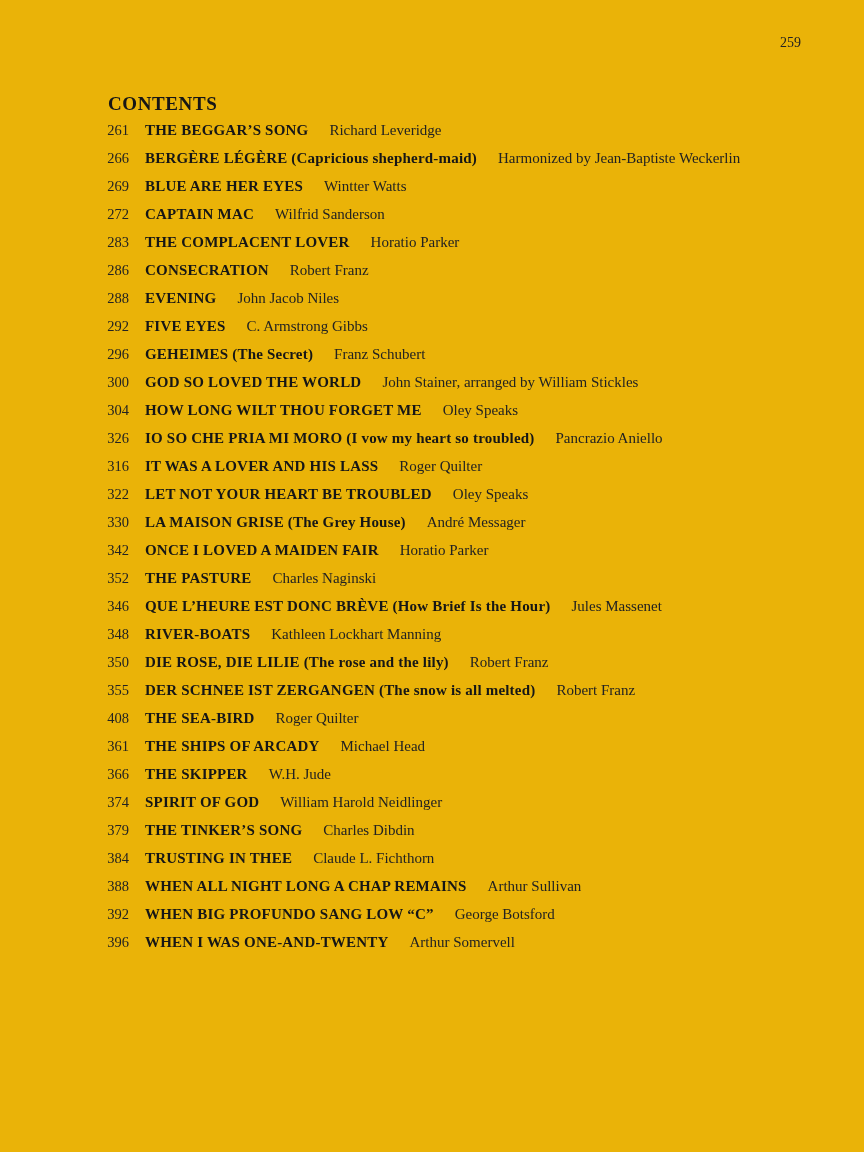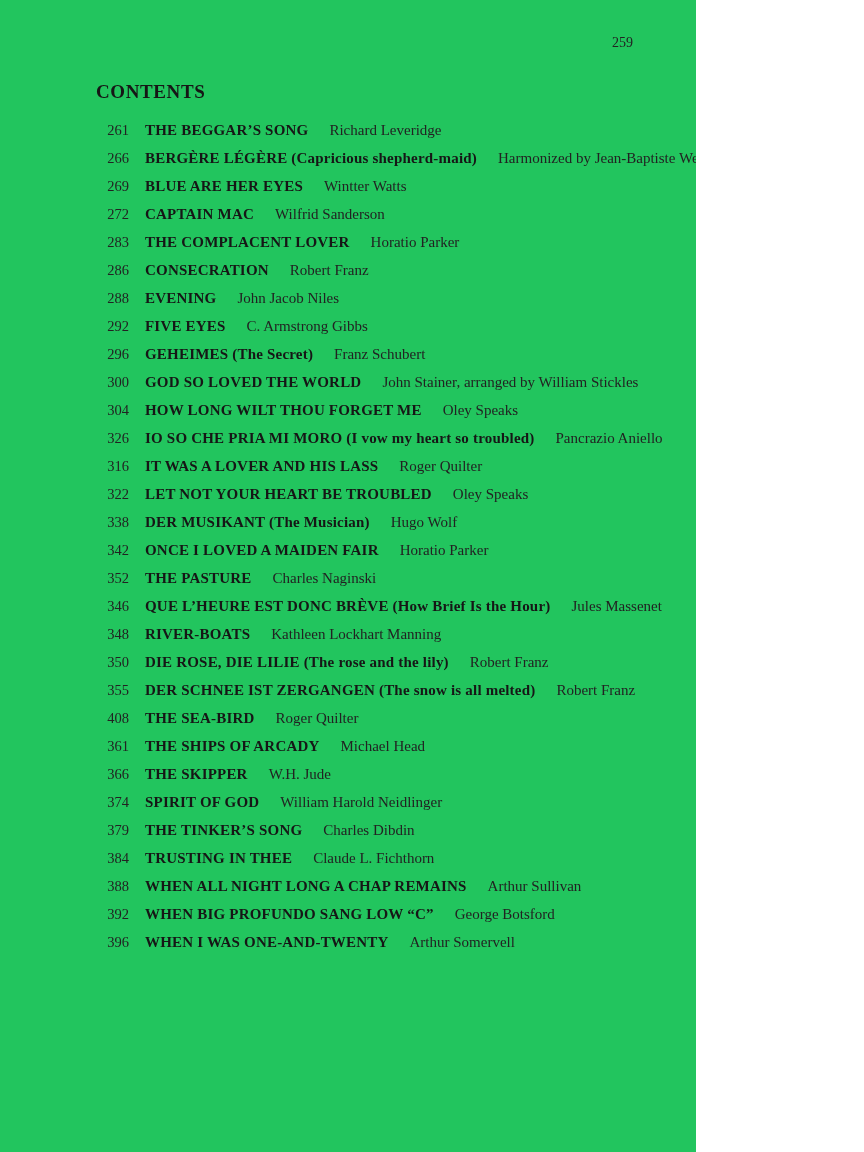--- a/index.html
+++ b/index.html
@@ -2,23 +2,23 @@
 <html><head>
 <meta charset="utf-8">
 <style>
   html, body {
     margin: 0;
     padding: 0;
     background: #ffffff;
   }
   .page {
     position: relative;
-    width: 696px;
+    width: 864px;
     height: 1152px;
-    background: #22c55e;
+    background: #eab308;
     color: #1c1c1c;
     font-family: "Liberation Serif", "DejaVu Serif", serif;
     overflow: hidden;
   }
   .folio {
     position: absolute;
     top: 35px;
     right: 63px;
     font-size: 14px;
     line-height: 16px;
@@ -62,38 +62,38 @@
     margin-left: 21px;
     color: #222222;
   }
 </style>
 </head>
 <body>
 
 <div class="page">
   <div class="folio">259</div>
 
-  <h1 class="heading" style="margin:0;">CONTENTS</h1>
+  <h1 class="heading" style="margin:12px;">CONTENTS</h1>
 
   <div class="toc" id="toc">
       <div class="row"><span class="num">261</span><span class="title">THE BEGGAR’S SONG</span><span class="composer">Richard Leveridge</span></div>
       <div class="row"><span class="num">266</span><span class="title">BERGÈRE LÉGÈRE (Capricious shepherd-maid)</span><span class="composer">Harmonized by Jean-Baptiste Weckerlin</span></div>
       <div class="row"><span class="num">269</span><span class="title">BLUE ARE HER EYES</span><span class="composer">Wintter Watts</span></div>
       <div class="row"><span class="num">272</span><span class="title">CAPTAIN MAC</span><span class="composer">Wilfrid Sanderson</span></div>
       <div class="row"><span class="num">283</span><span class="title">THE COMPLACENT LOVER</span><span class="composer">Horatio Parker</span></div>
       <div class="row"><span class="num">286</span><span class="title">CONSECRATION</span><span class="composer">Robert Franz</span></div>
       <div class="row"><span class="num">288</span><span class="title">EVENING</span><span class="composer">John Jacob Niles</span></div>
       <div class="row"><span class="num">292</span><span class="title">FIVE EYES</span><span class="composer">C. Armstrong Gibbs</span></div>
       <div class="row"><span class="num">296</span><span class="title">GEHEIMES (The Secret)</span><span class="composer">Franz Schubert</span></div>
       <div class="row"><span class="num">300</span><span class="title">GOD SO LOVED THE WORLD</span><span class="composer">John Stainer, arranged by William Stickles</span></div>
       <div class="row"><span class="num">304</span><span class="title">HOW LONG WILT THOU FORGET ME</span><span class="composer">Oley Speaks</span></div>
       <div class="row"><span class="num">326</span><span class="title">IO SO CHE PRIA MI MORO (I vow my heart so troubled)</span><span class="composer">Pancrazio Aniello</span></div>
       <div class="row"><span class="num">316</span><span class="title">IT WAS A LOVER AND HIS LASS</span><span class="composer">Roger Quilter</span></div>
       <div class="row"><span class="num">322</span><span class="title">LET NOT YOUR HEART BE TROUBLED</span><span class="composer">Oley Speaks</span></div>
-      <div class="row"><span class="num">338</span><span class="title">DER MUSIKANT (The Musician)</span><span class="composer">Hugo Wolf</span></div>
+      <div class="row"><span class="num">330</span><span class="title">LA MAISON GRISE (The Grey House)</span><span class="composer">André Messager</span></div>
       <div class="row"><span class="num">342</span><span class="title">ONCE I LOVED A MAIDEN FAIR</span><span class="composer">Horatio Parker</span></div>
       <div class="row"><span class="num">352</span><span class="title">THE PASTURE</span><span class="composer">Charles Naginski</span></div>
       <div class="row"><span class="num">346</span><span class="title">QUE L’HEURE EST DONC BRÈVE (How Brief Is the Hour)</span><span class="composer">Jules Massenet</span></div>
       <div class="row"><span class="num">348</span><span class="title">RIVER-BOATS</span><span class="composer">Kathleen Lockhart Manning</span></div>
       <div class="row"><span class="num">350</span><span class="title">DIE ROSE, DIE LILIE (The rose and the lily)</span><span class="composer">Robert Franz</span></div>
       <div class="row"><span class="num">355</span><span class="title">DER SCHNEE IST ZERGANGEN (The snow is all melted)</span><span class="composer">Robert Franz</span></div>
       <div class="row"><span class="num">408</span><span class="title">THE SEA-BIRD</span><span class="composer">Roger Quilter</span></div>
       <div class="row"><span class="num">361</span><span class="title">THE SHIPS OF ARCADY</span><span class="composer">Michael Head</span></div>
       <div class="row"><span class="num">366</span><span class="title">THE SKIPPER</span><span class="composer">W.H. Jude</span></div>
       <div class="row"><span class="num">374</span><span class="title">SPIRIT OF GOD</span><span class="composer">William Harold Neidlinger</span></div>

